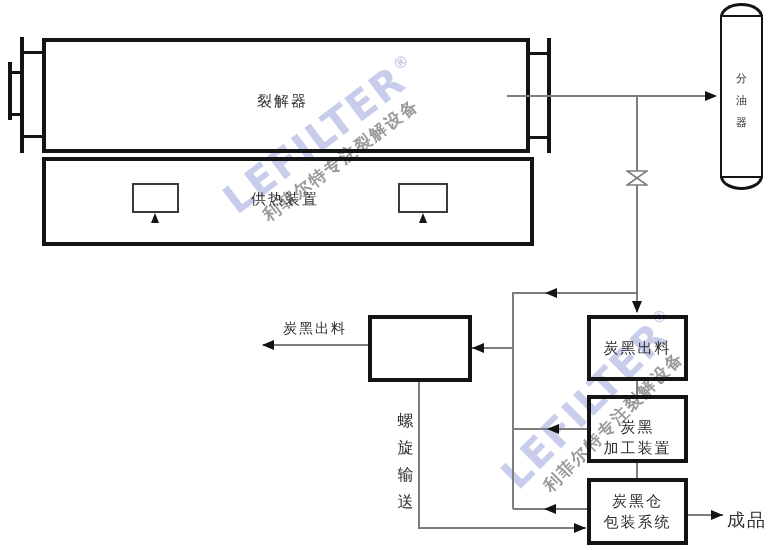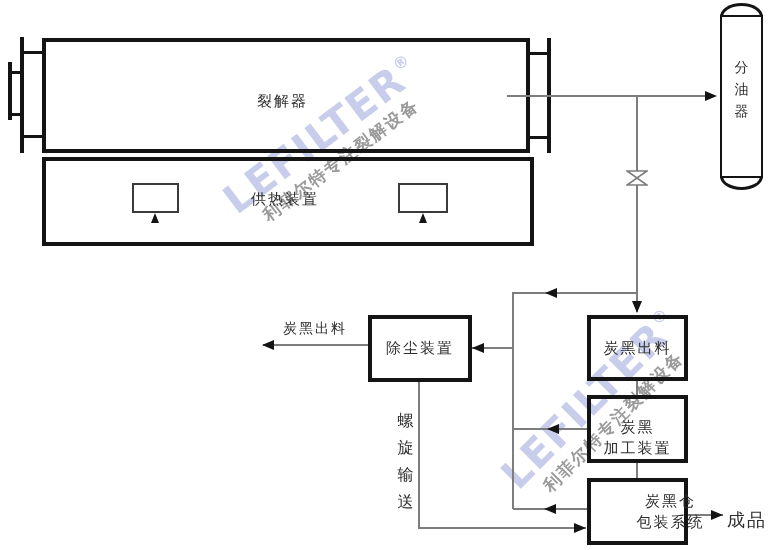--- a/index.html
+++ b/index.html
@@ -85,21 +85,21 @@
   <div class="blk" style="left:12px; top:71px; width:8px; height:3px;"></div>
   <div class="blk" style="left:12px; top:113px; width:8px; height:3px;"></div>
 
   <div class="blk" style="left:547px; top:38px; width:4px; height:115px;"></div>
   <div class="blk" style="left:530px; top:52px; width:17px; height:3px;"></div>
   <div class="blk" style="left:530px; top:136px; width:17px; height:3px;"></div>
 
   <div class="sep-cap" style="left:720px; top:3px; width:43px; height:14px; border-bottom:none; border-radius:22px 22px 0 0 / 14px 14px 0 0;"></div>
   <div class="sep-body" style="left:720px; top:15px; width:43px; height:163px;"></div>
   <div class="sep-cap" style="left:720px; top:176px; width:43px; height:14px; border-top:none; border-radius:0 0 22px 22px / 0 0 14px 14px;"></div>
-  <div class="vtext" style="left:733px; top:56px; line-height:22px; font-size:14px;">分油器</div>
+  <div class="vtext" style="left:733px; top:68px; line-height:22px; font-size:11px;">分油器</div>
 
   <div class="hl" style="left:507px; top:95px; width:200px;"></div>
   <div class="ah r" style="left:705px; top:91px;"></div>
 
   <div class="vl" style="left:636px; top:95px; height:217px;"></div>
   <svg class="valve" style="left:626px; top:168px;" width="22" height="20" viewBox="0 0 22 20">
     <polygon points="1,3 21,3 11,10" fill="#ffffff" stroke="#7d7d7d" stroke-width="1.6"></polygon>
     <polygon points="1,17 21,17 11,10" fill="#ffffff" stroke="#7d7d7d" stroke-width="1.6"></polygon>
   </svg>
   <div class="ah d" style="left:632px; top:301px;"></div>
@@ -127,34 +127,31 @@
   <div class="vtext" style="left:397px; top:407px;">螺旋输送</div>
 
   <div class="hl" style="left:688px; top:514px; width:35px;"></div>
   <div class="ah r" style="left:711px; top:510px;"></div>
   <div class="lbl" style="left:727px; top:508px; font-size:18px;">成品</div>
 
   <div class="vl" style="left:636px; top:381px; height:14px;"></div>
   <div class="vl" style="left:636px; top:463px; height:15px;"></div>
 
   <div class="pbox" style="left:368px; top:315px; width:104px; height:67px;"></div>
-  <div class="plabel" style="left:368px; top:315px; width:104px; height:67px;">
-    <span>除尘装置</span>
-  </div>
 
   <div class="pbox" style="left:587px; top:315px; width:101px; height:66px;"></div>
   <div class="plabel" style="left:587px; top:315px; width:101px; height:66px;">
     <span>炭黑出料</span>
   </div>
 
   <div class="pbox" style="left:587px; top:395px; width:101px; height:68px;"></div>
   <div class="plabel" style="left:587px; top:395px; width:101px; height:86px;">
     <span>炭黑</span>
     <span>加工装置</span>
   </div>
 
   <div class="pbox" style="left:587px; top:478px; width:101px; height:67px;"></div>
-  <div class="plabel" style="left:587px; top:478px; width:101px; height:67px;margin-left:33px;">
+  <div class="plabel" style="left:587px; top:478px; width:101px; height:67px;">
     <span>炭黑仓</span>
     <span>包装系统</span>
   </div>
 
 </div>
 
 </body></html>

